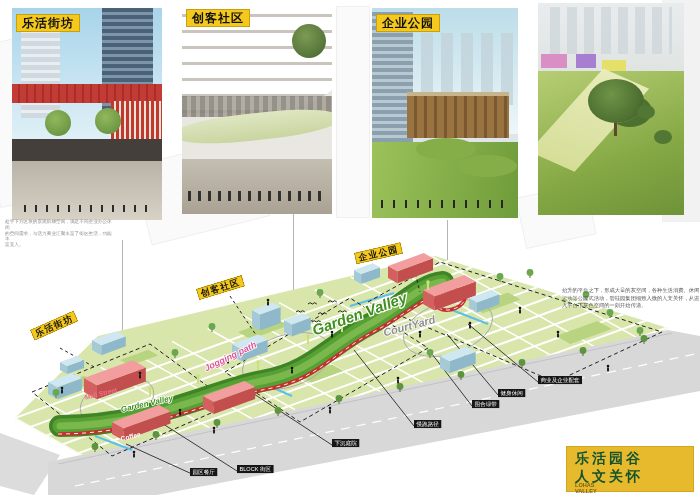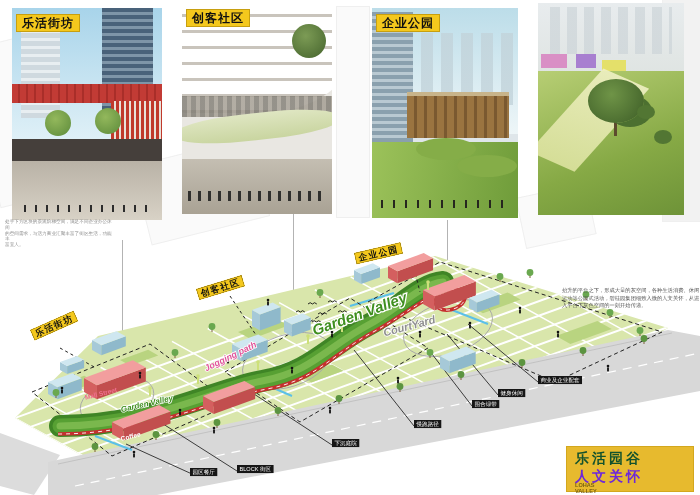--- a/index.html
+++ b/index.html
@@ -92,21 +92,21 @@
   
   .chip{position:absolute;background:#161616;color:#fff;font-size:9px;line-height:11px;
       padding:1px 4px;white-space:nowrap;transform:scale(.62);transform-origin:left top;z-index:6;}
   .c1{left:538px;top:376px;} .c2{left:498px;top:389px;} .c3{left:472px;top:400px;}
   .c4{left:414px;top:420px;} .c5{left:332px;top:439px;} .c6{left:237px;top:465px;}
   .c7{left:190px;top:468px;}
   
   .title-block{position:absolute;left:566px;top:446px;width:128px;height:46px;
       background:#e7ba2e;box-shadow:0 0 0 1px #d3a71d inset;z-index:7;padding:0;}
   .tb-title{position:absolute;left:9px;top:4px;color:#14532d;font-weight:800;font-size:14px;letter-spacing:3px;}
-  .tb-sub{position:absolute;left:9px;top:22px;color:#6d28d9;font-weight:800;font-size:14px;letter-spacing:3px;}
+  .tb-sub{position:absolute;left:9px;top:22px;color:#14532d;font-weight:800;font-size:14px;letter-spacing:3px;}
   .tb-en{position:absolute;left:9px;top:37px;color:#7a6110;font-weight:bold;font-size:8px;
       line-height:8px;transform:scale(.7);transform-origin:left top;}
 </style>
 </head>
 <body>
 
 <div class="page">
 
   <div class="bgbox" style="left:-20px;top:40px;width:70px;height:160px;transform:rotate(-14deg);"></div>
   <div class="bgbox" style="left:140px;top:150px;width:120px;height:80px;transform:rotate(-14deg);"></div>

